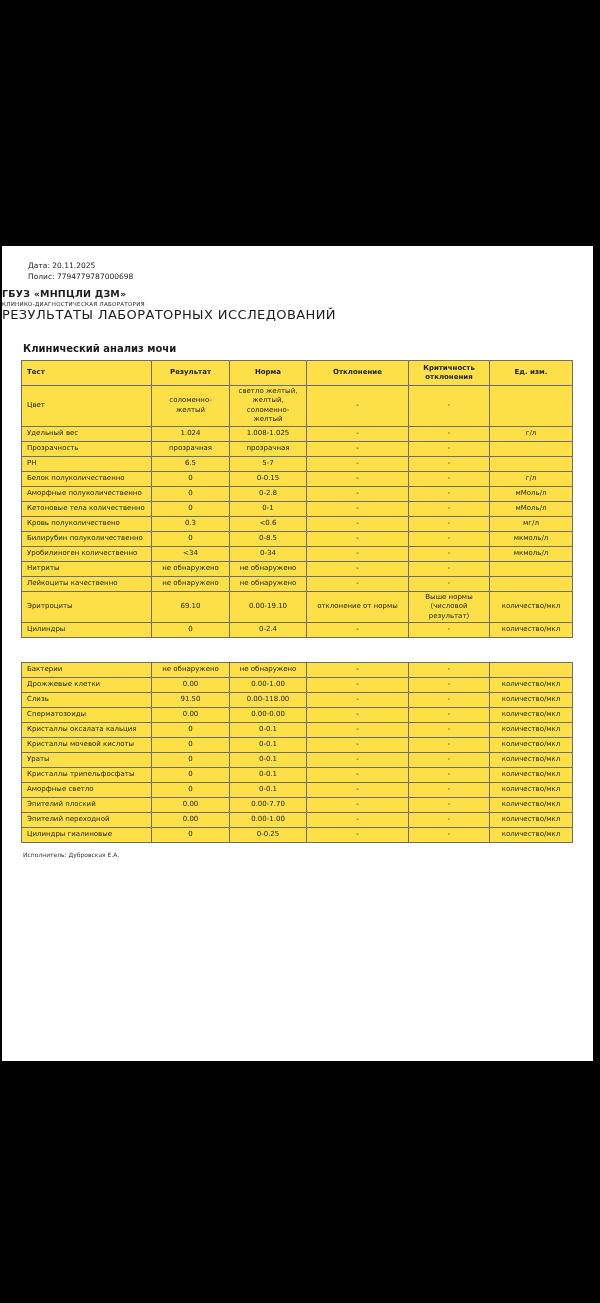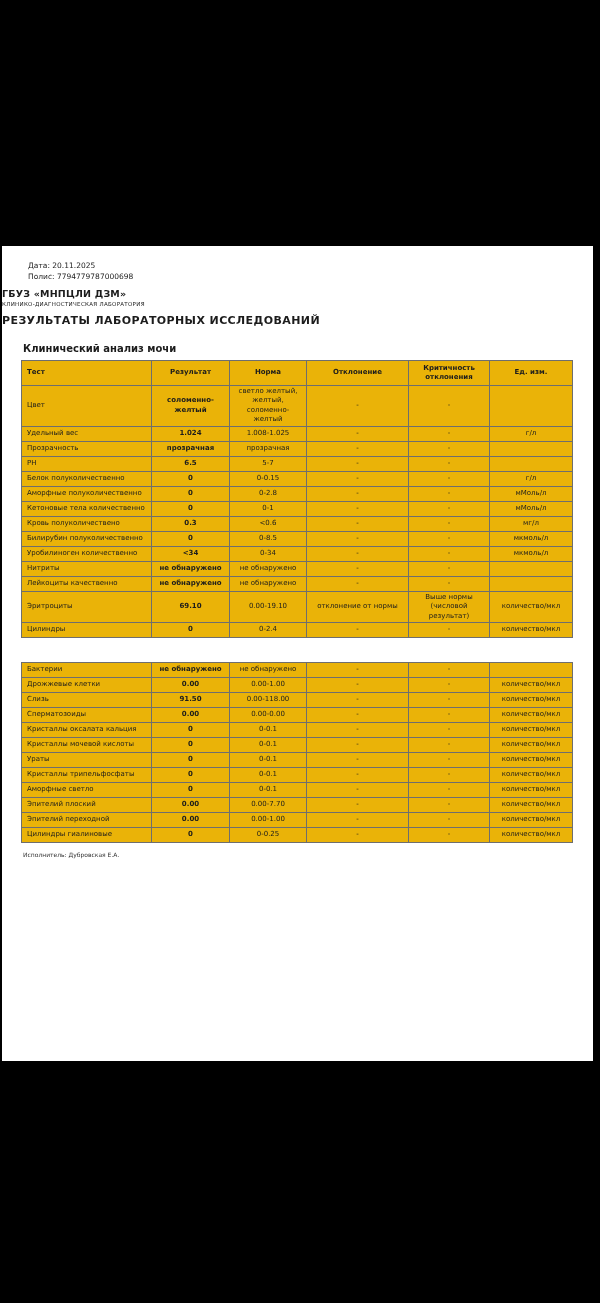--- a/index.html
+++ b/index.html
@@ -18,45 +18,45 @@
   .page2{top:644px;height:417px;}
   .meta-block{
     position:absolute;left:26px;top:14px;
     font-size:7.5px;line-height:11px;color:#222;
   }
   .center-head{
     position:absolute;left:0;top:42px;width:100%;text-align:left;
   }
   .org-name{font-size:9.5px;font-weight:bold;letter-spacing:.2px;}
   .org-sub{font-size:5.5px;margin-top:2px;letter-spacing:.3px;}
-  .doc-title{font-size:11px;font-weight:bold;margin-top:7px;letter-spacing:.4px;}
+  .doc-title{font-size:13px;font-weight:normal;letter-spacing:.4px;}
   .section-block{position:absolute;left:21px;top:97px;}
   .section-title{font-size:10px;font-weight:bold;}
   .biomaterial{font-size:12px;font-weight:bold;margin-top:6px;}
   table.results{
     position:absolute;left:19px;width:551px;
     border-collapse:collapse;table-layout:fixed;
-    background:#eab308;
+    background:#fde047;
   }
   table.t1{top:114px;}
   table.t2{top:18px;}
   table.results td, table.results th{
     border:1px solid #6e6e6e;
     font-size:7px;line-height:1.35;
     padding:1px 3px;
     text-align:center;vertical-align:middle;
     color:#1c1c1c;
     overflow:hidden;
     word-wrap:break-word;
   }
   table.results tr{height:15px;}
   table.results thead tr{height:25px;}
   table.results th{font-size:7px;font-weight:bold;}
   table.results th.c0, table.results td.c0{text-align:left;padding-left:5px;}
-  table.results td.c1{font-weight:bold;margin-left:40px;}
+  table.results td.c1{font-weight:normal;margin-left:40px;}
   .executor{
     position:absolute;left:21px;top:207px;
     font-size:6px;color:#333;
   }
   .col-test{width:130px;} .col-res{width:78px;} .col-norm{width:77px;}
   .col-dev{width:102px;} .col-crit{width:81px;} .col-unit{width:83px;}
 </style>
 </head>
 <body>
 

